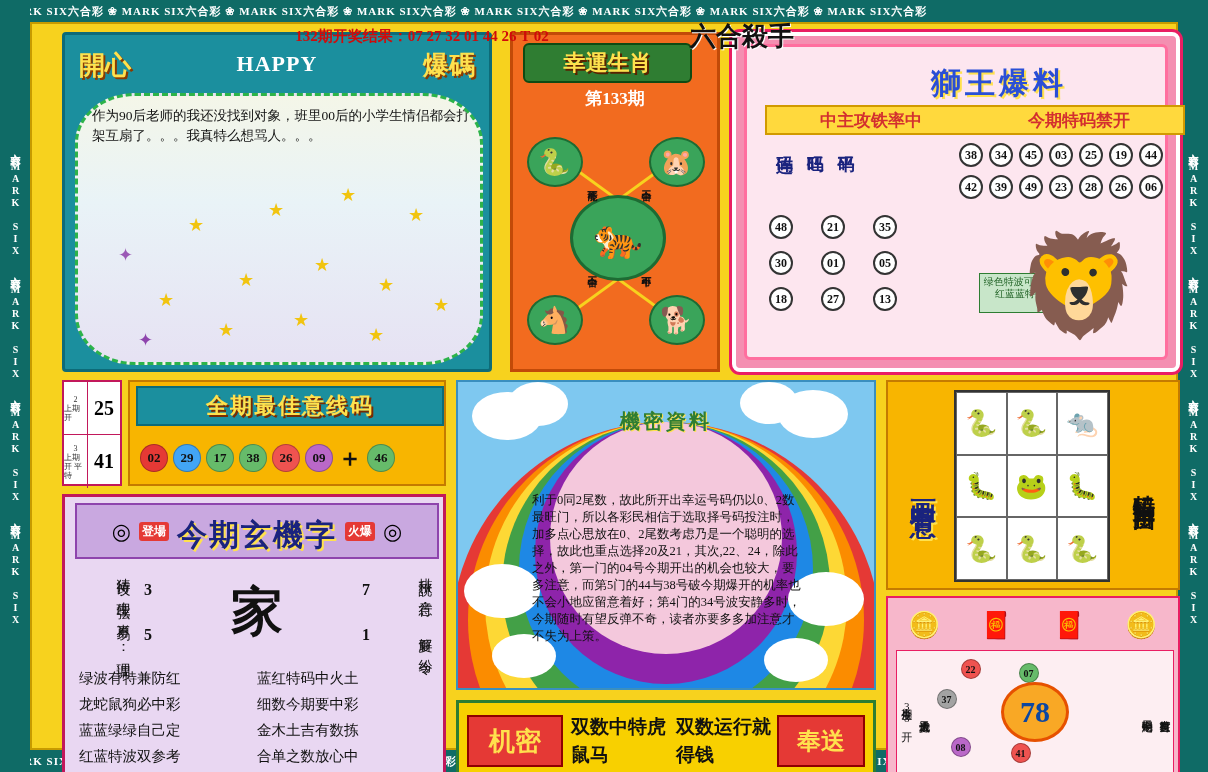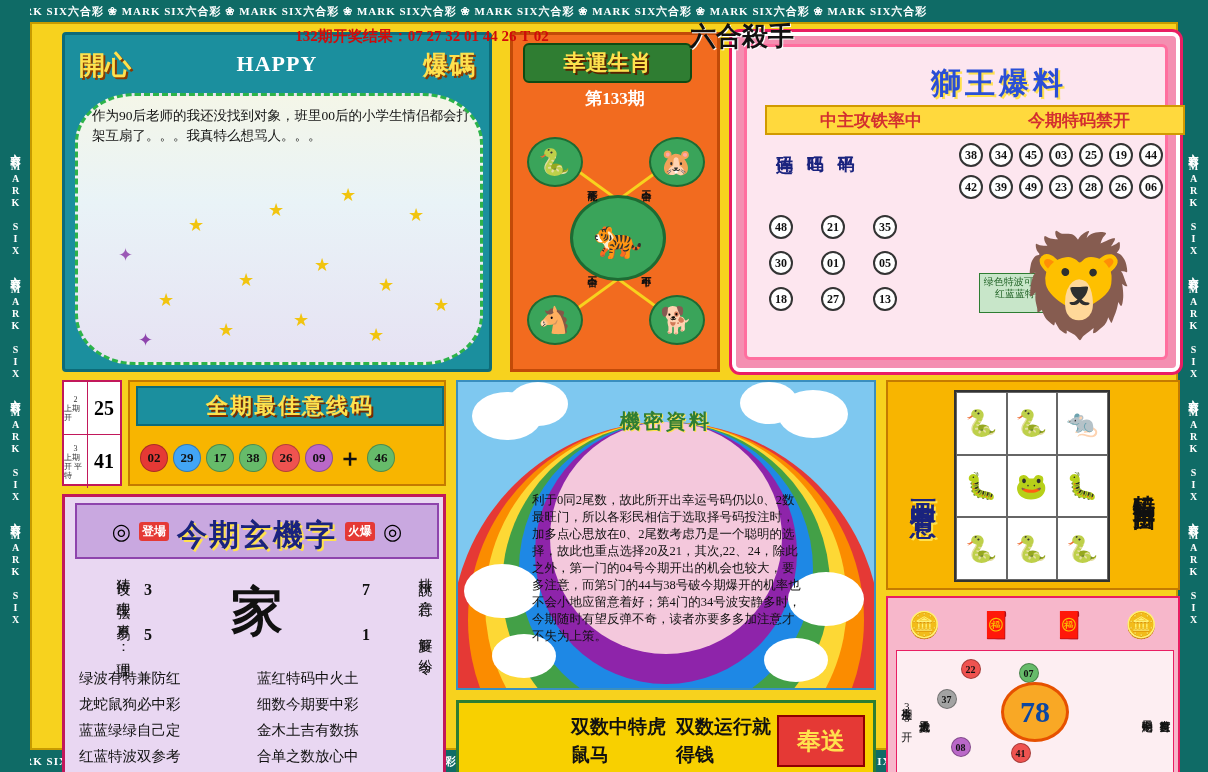--- a/index.html
+++ b/index.html
@@ -695,20 +695,21 @@
           <span class="ig-ball" style="background:#ba68c8;left:18px;top:86px;">08</span>
           <span class="ig-ball" style="background:#ef5350;left:78px;top:92px;">41</span>
           <span class="ig-seal">78</span>
         </div>
         <div class="ig-col-v">特码今期定二七</div>
         <div class="ig-col-v">生肖笑言有财发</div>
       </div>
     </div>
 
     <div class="panel" id="secret">
+      <div class="secret-left">机密</div>
       <div class="secret-mid">
         <span>双数中特虎鼠马</span>
         <span>双数运行就得钱</span>
       </div>
       <div class="secret-right">奉送</div>
     </div>
 
   </div>
 </div>
 

